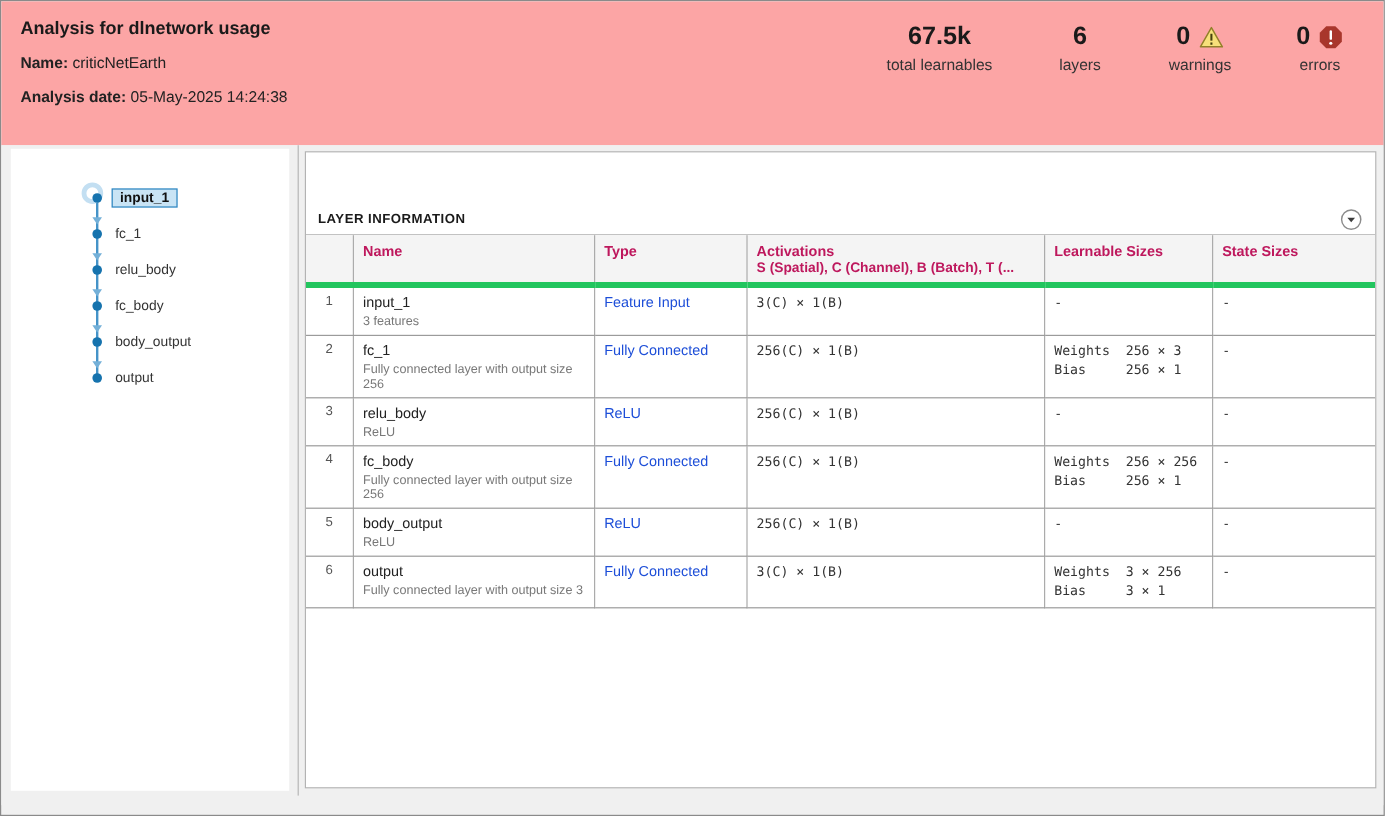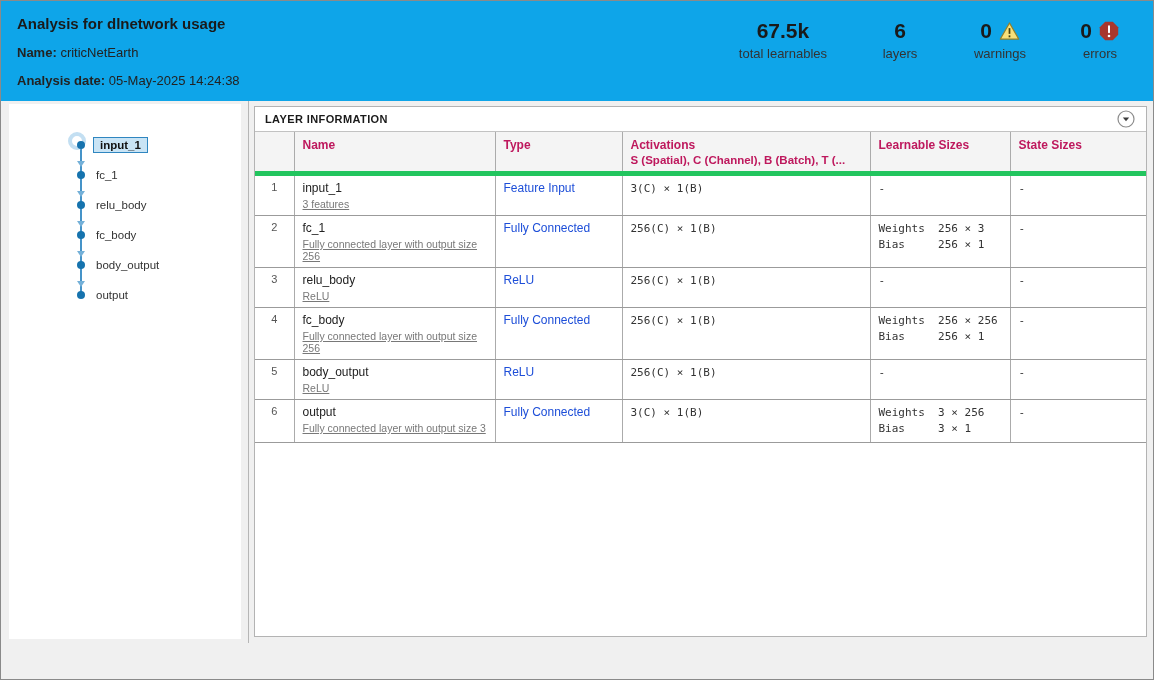--- a/index.html
+++ b/index.html
@@ -12,21 +12,21 @@
   .titlebar { height:30px; background:#f0f0f0; display:flex; align-items:center; }
   .app-icon { margin-left:10px; width:16px; height:16px; flex:0 0 auto; }
   .titlebar-text { margin-left:8px; font-size:12px; color:#5f5f5f; }
   .win-controls { margin-left:auto; display:flex; height:30px; }
   .win-btn { width:46px; height:30px; display:flex; align-items:center; justify-content:center; }
   .glyph-min { width:11px; border-top:1px solid #595959; display:inline-block; }
   .glyph-max { width:10px; height:10px; border:1px solid #595959; display:inline-block; }
   .glyph-close { font-size:13px; color:#595959; line-height:1; }
 
   
-  .header { height:100px; background:#0ea5e9; display:flex;justify-content:flex-end; }
+  .header { height:120px; background:#fca5a5; display:flex;justify-content:flex-end; }
   .header-left { padding:10px 0 0 16px; flex:1 1 auto; }
   .analysis-title { font-size:15px; font-weight:700; color:#1a1a1a; margin-top:4px; }
   .meta-line { font-size:13px; color:#222; margin-top:13px; }
   .meta-line b { font-weight:700; }
   .stats { display:flex; align-items:flex-start; gap:46px; padding:18px 26px 16px 0; }
   .stat { display:flex; flex-direction:column; align-items:center; min-width:54px; }
   .stat-top { display:flex; align-items:center; gap:7px; }
   .stat-value { font-size:21px; font-weight:700; color:#1a1a1a; }
   .stat-label { font-size:13px; color:#333; margin-top:3px; white-space:nowrap; }
   .stat-icon { width:21px; height:21px; display:inline-flex; }
@@ -51,36 +51,36 @@
                  border:4px solid #c3dff2; border-radius:50%; background:transparent; }
   .dnode.selected .halo { display:block; }
   .dnode .dot { position:absolute; left:68px; top:11px; width:8px; height:8px;
                 border-radius:50%; background:#1673ae; z-index:2; }
   .dnode .nlabel { position:absolute; left:87px; top:50%; transform:translateY(-50%);
                    font-size:11.5px; color:#333; white-space:nowrap; z-index:3; }
   .dnode.selected .nlabel { left:84px; font-weight:700; color:#111; background:#c9e4f5;
                    border:1px solid #2f86c0; padding:1px 6px; }
 
   
-  .panel-bar { height:25px; display:flex; align-items:center; border-bottom:1px solid #c2c2c2; }
+  .panel-bar { height:25px; display:flex; align-items:center; border-bottom:1px solid #c2c2c2;margin-top:44px; }
   .panel-title { font-size:11px; font-weight:700; color:#1a1a1a; letter-spacing:.4px; margin-left:10px; }
   .collapse-btn { margin-left:auto; margin-right:11px; width:18px; height:18px; display:flex; }
 
   table.layers { width:100%; border-collapse:collapse; table-layout:fixed; }
   .layers th { background:#f4f4f4; text-align:left; vertical-align:top;
                font-size:12px; font-weight:700; color:#be185d;
                padding:6px 8px 5px 8px; border-right:1px solid #ababab;
                border-bottom:5px solid #22c55e; height:39px; }
   .h-sub { font-size:11.5px; font-weight:700; margin-top:2px; white-space:nowrap; overflow:hidden; }
   .layers td { vertical-align:top; padding:5px 8px; border-right:1px solid #ababab;
                border-bottom:1px solid #9b9b9b; height:36px; }
   .layers th:last-child, .layers td:last-child { border-right:none; }
   .c-num { text-align:center; font-size:11px; color:#555; padding-top:7px; }
   .lname { font-size:12px; color:#222; }
-  .ldesc { font-size:10.5px; color:#787878; margin-top:3px;text-decoration:underline; }
+  .ldesc { font-size:10.5px; color:#787878; margin-top:3px; }
   .c-type { font-size:12px; color:#1d4ed8; }
   .mono { font-family:"DejaVu Sans Mono", monospace; font-size:11px; color:#333;
           white-space:pre; line-height:1.45; }
 </style>
 </head>
 <body>
 
 <div class="window">
 
 

